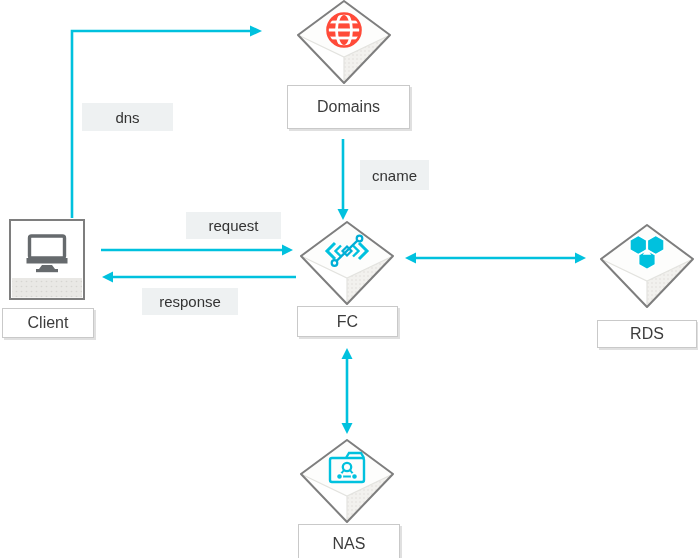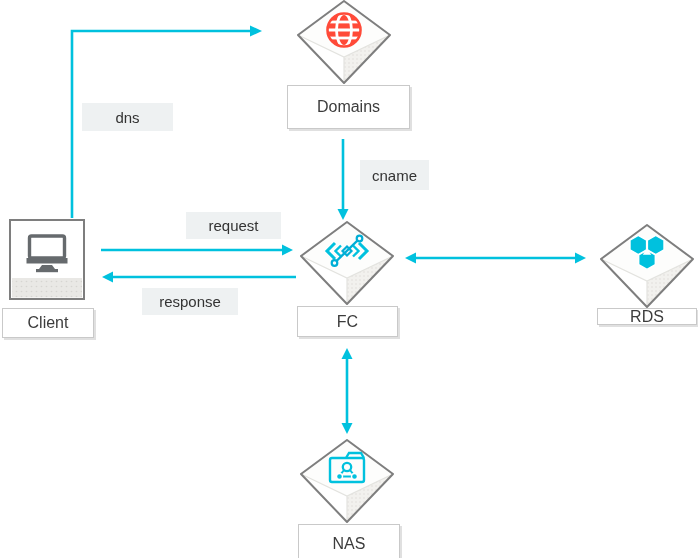--- a/index.html
+++ b/index.html
@@ -160,20 +160,20 @@
         <path class="cy" stroke-width="2" d="M-3,1 L-6,4.8 M3,1 L6,4.8 M-4.5,7.5 L4.5,7.5"></path>
         <circle class="cyf" stroke-width="0" cx="-7.5" cy="7.5" r="3"></circle>
         <circle class="cyf" stroke-width="0" cx="7.5" cy="7.5" r="3"></circle>
       </g>
     </g>
   </svg>
 
   <div class="node-label" style="left:2px;  top:308px; width:92px;  height:30px;">Client</div>
   <div class="node-label" style="left:287px;top:85px;  width:123px; height:44px;">Domains</div>
   <div class="node-label" style="left:297px;top:306px; width:101px; height:31px;">FC</div>
-  <div class="node-label" style="left:597px;top:308px; width:100px; height:17px;">RDS</div>
+  <div class="node-label" style="left:597px;top:320px; width:100px; height:28px;">RDS</div>
   <div class="node-label" style="left:298px;top:524px; width:102px; height:39px;">NAS</div>
 
   <div class="edge-label" style="left:82px; top:83px;  width:91px; height:28px;margin-top:20px;">dns</div>
   <div class="edge-label" style="left:360px;top:160px; width:69px; height:30px;">cname</div>
   <div class="edge-label" style="left:142px;top:212px; width:95px; height:27px;margin-left:44px;">request</div>
   <div class="edge-label" style="left:142px;top:288px; width:96px; height:27px;">response</div>
 </div>
 
 </body></html>

